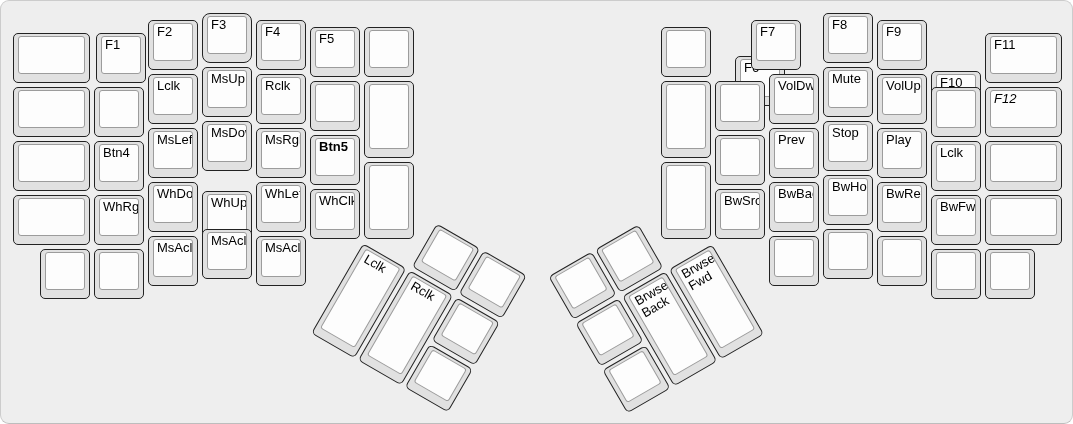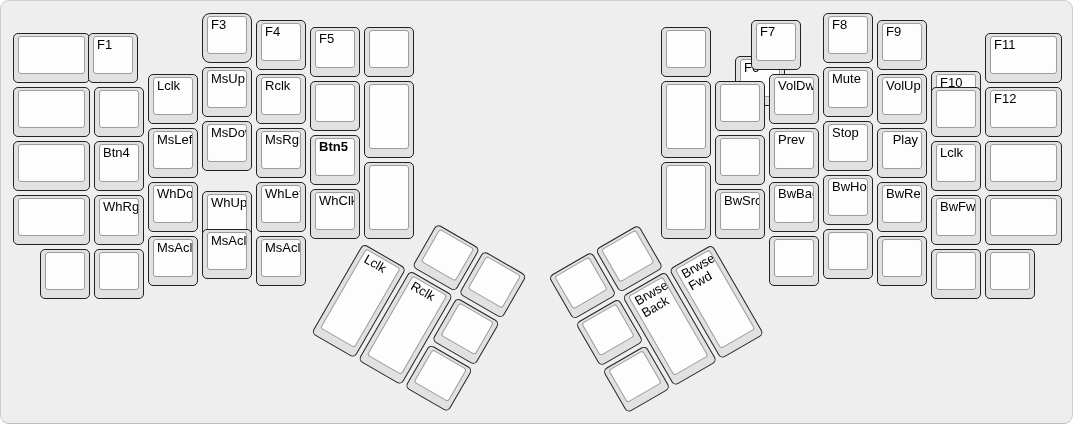--- a/index.html
+++ b/index.html
@@ -80,40 +80,45 @@
       <div class="key" style="left: 39px; top: 248.25px; width: 50px; height: 50px;">
         <div class="face">
           <span class="klabel"></span>
         </div>
       </div>
       <div class="key" style="left: 93px; top: 248.25px; width: 50px; height: 50px;">
         <div class="face">
           <span class="klabel"></span>
         </div>
       </div>
-      <div class="key" style="left: 87px; top: 32.25px; width: 50px; height: 50px;">
+      <div class="key" style="left: 95px; top: 32.25px; width: 50px; height: 50px;">
         <div class="face">
           <span class="klabel">F1</span>
         </div>
       </div>
       <div class="key" style="left: 93px; top: 86.25px; width: 50px; height: 50px;">
         <div class="face">
           <span class="klabel"></span>
         </div>
       </div>
       <div class="key" style="left: 93px; top: 140.25px; width: 50px; height: 50px;">
         <div class="face">
           <span class="klabel">Btn4</span>
         </div>
       </div>
       <div class="key" style="left: 93px; top: 194.25px; width: 50px; height: 50px;">
         <div class="face">
           <span class="klabel">WhRght</span>
         </div>
       </div>
+      <div class="key" style="left: 147px; top: 18.75px; width: 50px; height: 50px;">
+        <div class="face">
+          <span class="klabel">F2</span>
+        </div>
+      </div>
       <div class="key" style="left: 147px; top: 72.75px; width: 50px; height: 50px;">
         <div class="face">
           <span class="klabel">Lclk</span>
         </div>
       </div>
       <div class="key" style="left: 147px; top: 126.75px; width: 50px; height: 50px;">
         <div class="face">
           <span class="klabel">MsLeft</span>
         </div>
       </div>
@@ -300,21 +305,21 @@
       <div class="key" style="left: 876px; top: 18.75px; width: 50px; height: 50px;">
         <div class="face">
           <span class="klabel">F9</span>
         </div>
       </div>
       <div class="key" style="left: 876px; top: 72.75px; width: 50px; height: 50px;">
         <div class="face">
           <span class="klabel">VolUp</span>
         </div>
       </div>
-      <div class="key" style="left: 876px; top: 126.75px; width: 50px; height: 50px; text-align: right;">
+      <div class="key" style="left: 876px; top: 126.75px; width: 50px; height: 50px;">
         <div class="face">
           <span class="klabel">Play</span>
         </div>
       </div>
       <div class="key" style="left: 876px; top: 180.75px; width: 50px; height: 50px;">
         <div class="face">
           <span class="klabel">BwRefr</span>
         </div>
       </div>
       <div class="key" style="left: 876px; top: 234.75px; width: 50px; height: 50px;">
@@ -345,21 +350,21 @@
       <div class="key" style="left: 930px; top: 248.25px; width: 50px; height: 50px;">
         <div class="face">
           <span class="klabel"></span>
         </div>
       </div>
       <div class="key" style="left: 984px; top: 32.25px; width: 77px; height: 50px;">
         <div class="face">
           <span class="klabel">F11</span>
         </div>
       </div>
-      <div class="key" style="left: 984px; top: 86.25px; width: 77px; height: 50px;">
+      <div class="key" style="left: 984px; top: 86.25px; width: 77px; height: 50px; font-style: italic;">
         <div class="face">
           <span class="klabel">F12</span>
         </div>
       </div>
       <div class="key" style="left: 984px; top: 140.25px; width: 77px; height: 50px;">
         <div class="face">
           <span class="klabel"></span>
         </div>
       </div>
       <div class="key" style="left: 984px; top: 194.25px; width: 77px; height: 50px;">

